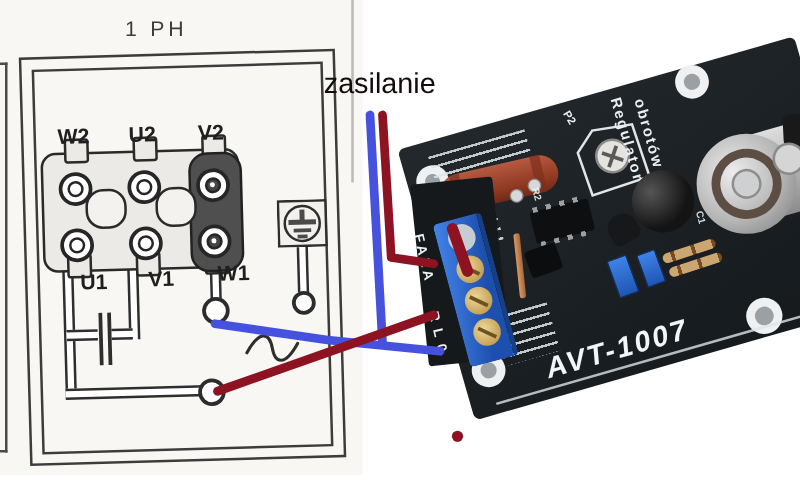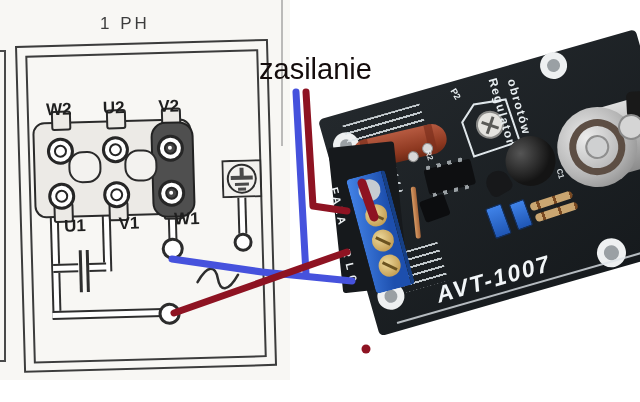--- a/index.html
+++ b/index.html
@@ -82,21 +82,21 @@
              transform:rotate(-6deg);transform-origin:0 0;}
   #tb{left:346px;top:180px;width:40px;height:118px;border-radius:4px;transform:rotate(-15deg);transform-origin:0 0;
       background:linear-gradient(100deg,#4484e8,#1d4fae 70%);border-right:4px solid #163f85;box-sizing:border-box;}
   .tb-hole{left:9px;width:22px;height:22px;border-radius:50%;}
   .tb-slot{position:absolute;left:3px;top:9.5px;width:16px;height:3px;background:#6b5320;transform:rotate(40deg);}
   #faza{left:340px;top:186px;font-size:11px;font-weight:bold;color:#eef2f4;letter-spacing:3px;
         transform:rotate(77deg);transform-origin:0 0;}
   #rl0{left:352px;top:248px;font-size:11px;font-weight:bold;color:#eef2f4;letter-spacing:6px;
         transform:rotate(77deg);transform-origin:0 0;}
 
-  #zasilanie{left:259px;top:53px;font-size:29px;color:#140c0c;}
+  #zasilanie{left:259px;top:53px;font-size:23px;color:#140c0c;}
   #wires-svg{left:0;top:0;pointer-events:none;}
 </style>
 </head>
 <body>
 
 <div id="stage">
 
   <div class="abs" id="scan-area"></div>
   <div class="abs" id="partial-left-box"></div>
   <div class="abs" id="one-ph">1 PH</div>

